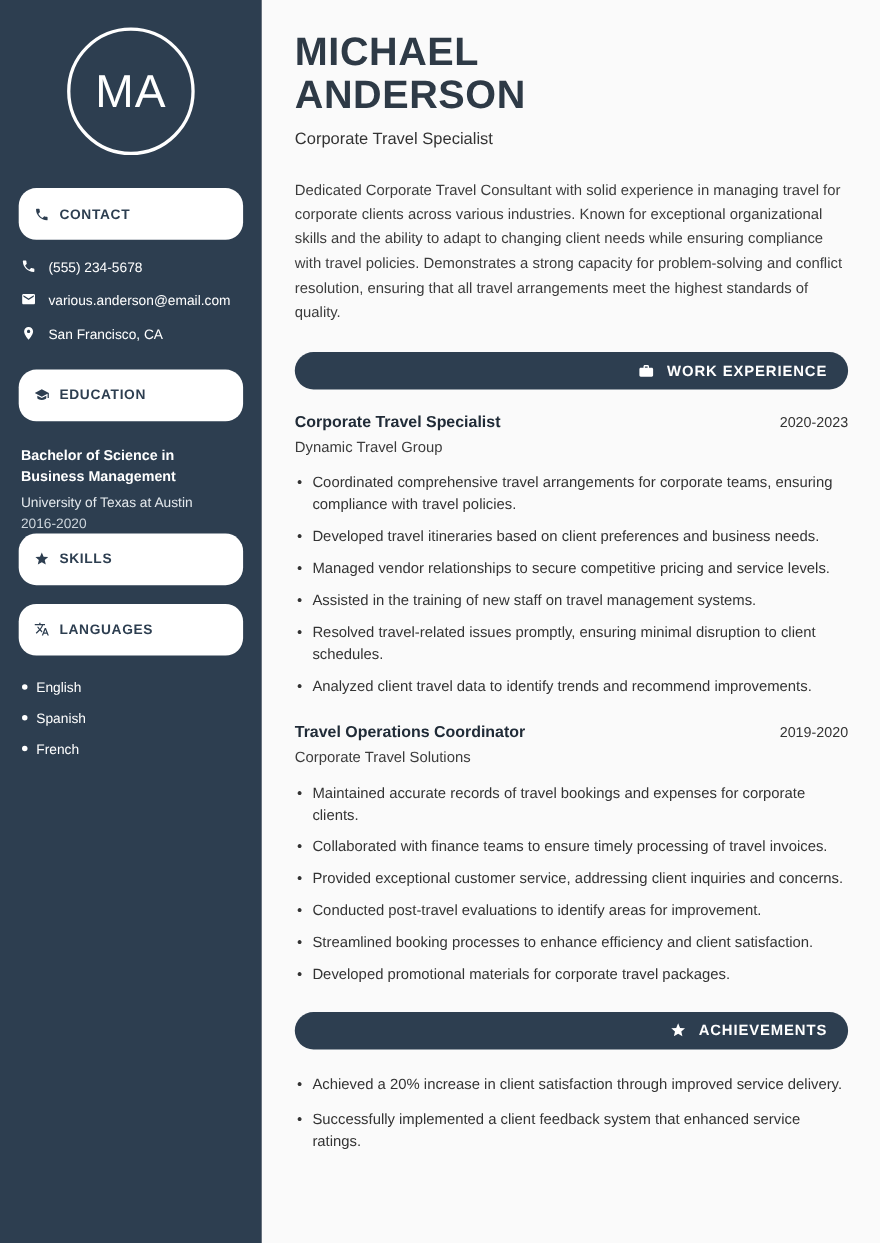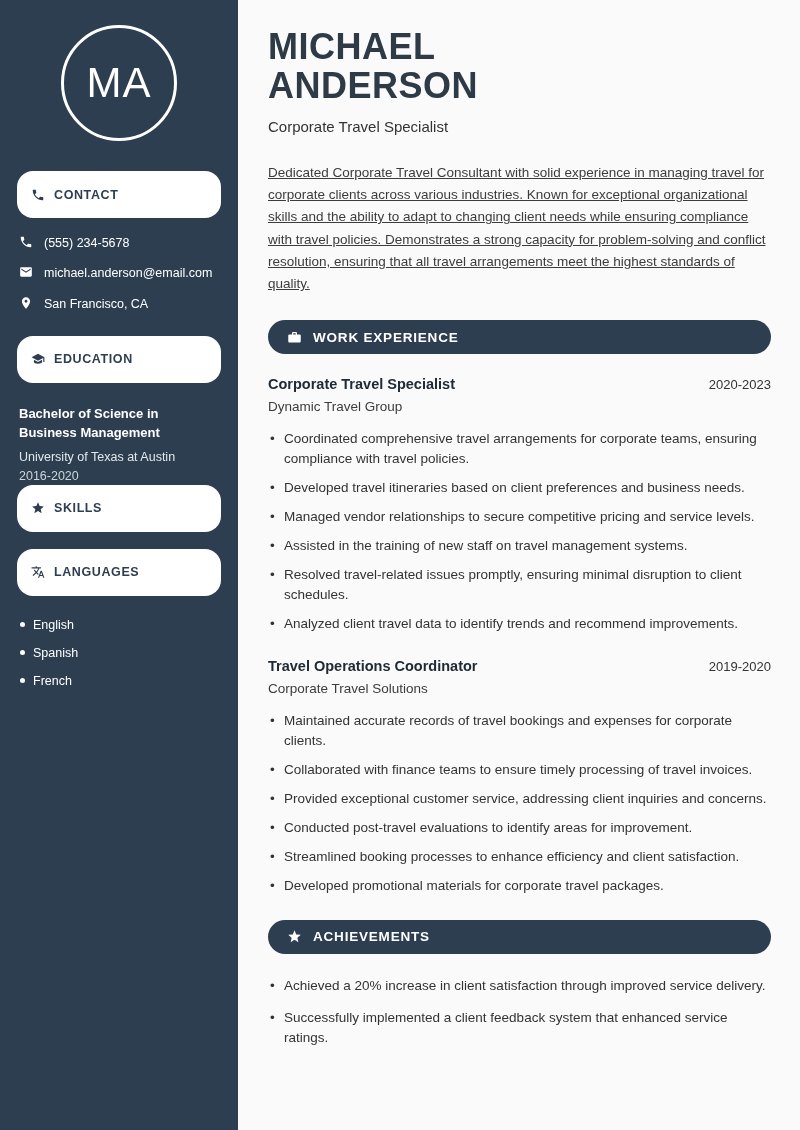--- a/index.html
+++ b/index.html
@@ -66,29 +66,30 @@
   }
 
   
   .main {
     flex: 1;
     background: #fafafa;
     padding: 28px 29px 20px 30px;
   }
   .name { color: #2e3a46; font-weight: bold; font-size: 36px; line-height: 1.08; letter-spacing: .5px; }
   .job-subtitle { font-size: 15px; color: #333; margin-top: 12px; font-weight: 400; }
-  .summary { font-size: 13.5px; line-height: 1.65; color: #3c3c3c; margin-top: 27px; text-decoration: underline; }
+  .summary { font-size: 13.5px; line-height: 1.65; color: #3c3c3c; margin-top: 27px; }
 
   .main-pill {
     background: #2d3e50; color: #ffffff;
     border-radius: 17px; height: 34px;
     display: flex; align-items: center; gap: 11px;
     padding: 0 19px;
     font-weight: bold; font-size: 13.5px; letter-spacing: .8px;
     margin: 25px 0 22px 0;
+    justify-content: flex-end;
   }
   .main-pill svg { width: 15px; height: 15px; fill: #ffffff; flex-shrink: 0; }
 
   .job-head { display: flex; justify-content: space-between; align-items: baseline; }
   .job-title { font-weight: bold; font-size: 14.5px; color: #202b37; }
   .job-dates { font-size: 13px; color: #333; font-weight: 400; }
   .job-company { font-size: 13.5px; color: #3c3c3c; margin-top: 7px; }
 
   .bullet-list { list-style: none; margin: 15px 0 24px 0; }
   .bullet-list li {
@@ -121,21 +122,21 @@
       <li>
         <svg viewBox="0 0 24 24">
             <path d="M6.6 10.8c1.4 2.8 3.8 5.1 6.6 6.6l2.2-2.2c.3-.3.7-.4 1-.2 1.1.4 2.3.6 3.6.6.6 0 1 .4 1 1V20c0 .6-.4 1-1 1C10.6 21 3 13.4 3 4c0-.6.4-1 1-1h3.5c.6 0 1 .4 1 1 0 1.2.2 2.4.6 3.6.1.3 0 .7-.2 1l-2.3 2.2z"></path>
           </svg>
         <span>(555) 234-5678</span>
       </li>
       <li>
         <svg viewBox="0 0 24 24">
             <path d="M20 4H4c-1.1 0-2 .9-2 2v12c0 1.1.9 2 2 2h16c1.1 0 2-.9 2-2V6c0-1.1-.9-2-2-2zm0 4.2-8 5-8-5V6l8 5 8-5v2.2z"></path>
           </svg>
-        <span>michael.anderson@email.com</span>
+        <span>various.anderson@email.com</span>
       </li>
       <li>
         <svg viewBox="0 0 24 24">
             <path d="M12 2C8.1 2 5 5.1 5 9c0 5.2 7 13 7 13s7-7.8 7-13c0-3.9-3.1-7-7-7zm0 9.5c-1.4 0-2.5-1.1-2.5-2.5S10.6 6.5 12 6.5s2.5 1.1 2.5 2.5-1.1 2.5-2.5 2.5z"></path>
           </svg>
         <span>San Francisco, CA</span>
       </li>
     </ul>
 
     <div class="side-pill">

